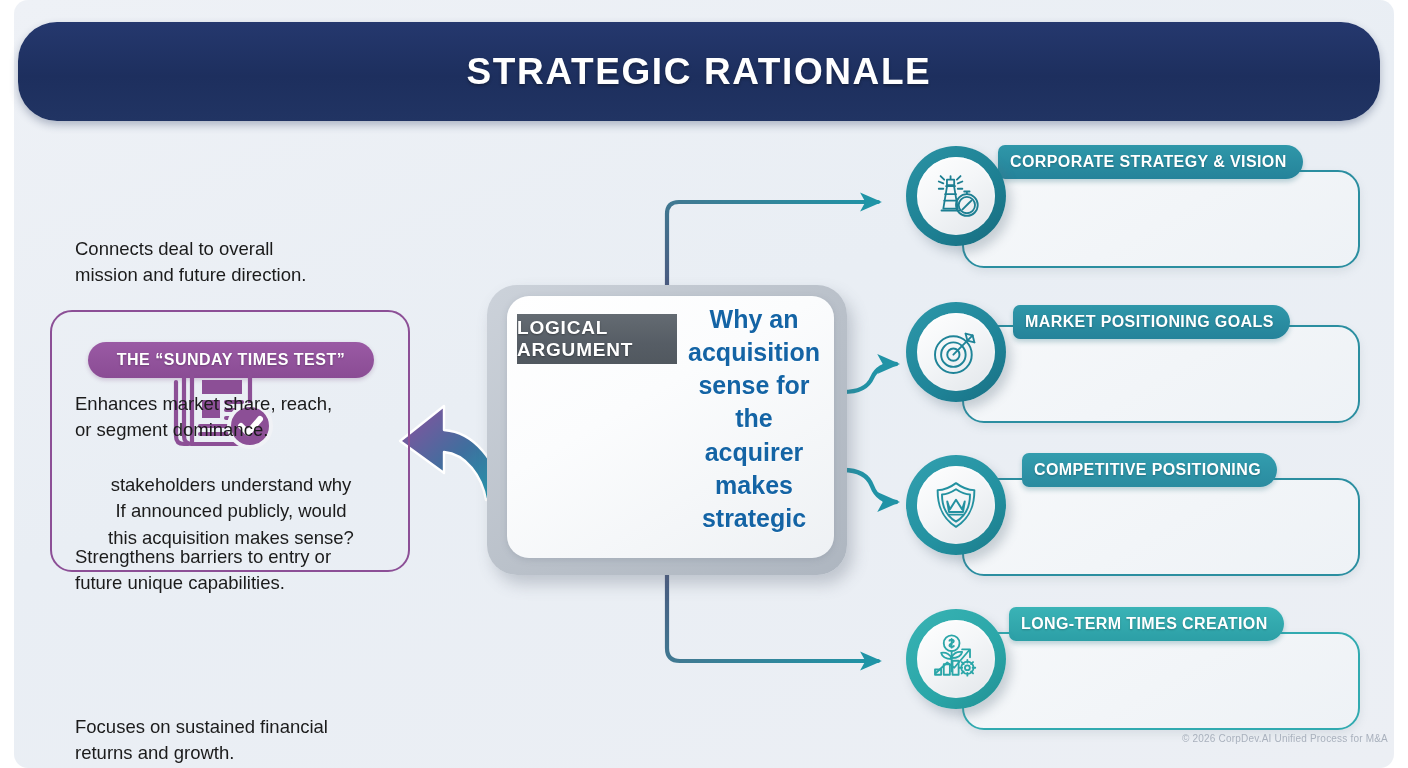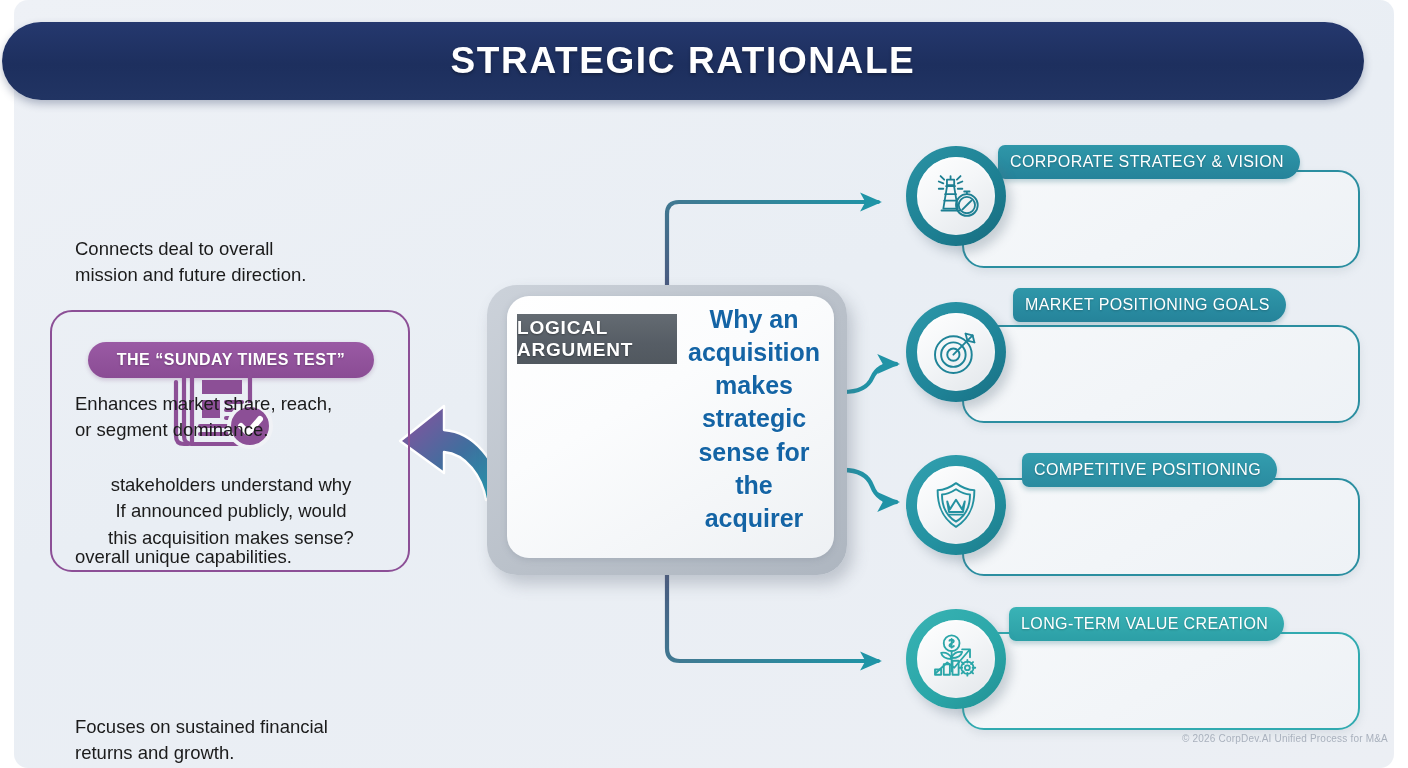--- a/index.html
+++ b/index.html
@@ -24,22 +24,22 @@
     position: absolute;
     left: 14px; top: 0px;
     width: 1380px; height: 768px;
     background: linear-gradient(160deg, #eef1f6 0%, #e9eef4 45%, #eceff4 100%);
     border-radius: 14px;
   }
 
   
   #header {
     position: absolute;
-    left: 2px; top: 22px;
-    width: 1362px; height: 78px;
+    left: 18px; top: 22px;
+    width: 1362px; height: 99px;
     background: linear-gradient(180deg, #25386e 0%, #1d2f5e 55%, #213463 100%);
     border-radius: 39px;
     display: flex;
     align-items: center;
     justify-content: center;
     box-shadow: 0 4px 9px rgba(30,45,85,0.30);
   }
   #header-title {
     color: #ffffff;
     font-size: 37px;
@@ -185,21 +185,21 @@
     border-radius: 7px 17px 17px 7px;
     display: flex;
     align-items: center;
     justify-content: center;
     padding: 0 16px 0 12px;
     box-shadow: 0 3px 5px rgba(40,110,125,0.28);
   }
   .rpill-label {
     color: #ffffff;
     font-size: 16px;
-    font-weight: normal;
+    font-weight: bold;
     letter-spacing: 0.4px;
     text-shadow: 0 1px 2px rgba(0,0,0,0.22);
     white-space: nowrap;
   }
   .rring {
     position: absolute;
     width: 100px; height: 100px;
     border-radius: 50%;
     display: flex;
     align-items: center;
@@ -268,22 +268,22 @@
   </svg>
 
   <div id="center-frame"></div>
   <div id="center-card">
     <div id="center-head">
       <span id="center-head-label">LOGICAL ARGUMENT</span>
     </div>
     <div id="center-body">
       <div id="center-body-text">
         <div>Why an acquisition</div>
+        <div>sense for the acquirer</div>
         <div>makes strategic</div>
-        <div>sense for the acquirer</div>
       </div>
     </div>
   </div>
 
   <div id="sunday-box"></div>
   <div id="sunday-pill">
     <span id="sunday-pill-label">THE “SUNDAY TIMES TEST”</span>
   </div>
   <div id="sunday-icon">
     <svg viewBox="0 0 120 96" width="120" height="96">
@@ -333,21 +333,21 @@
         </g>
       </svg>
     </div>
   </div>
   <div class="rcard-desc" style="top:196px;">
     <div>Connects deal to overall</div>
     <div>mission and future direction.</div>
   </div>
 
   <div class="rcard" style="top:325px;"></div>
-  <div class="rpill" style="left:1013px; top:288px; background:linear-gradient(180deg,#2f97a9 0%,#25839a 100%);padding-left:12px;">
+  <div class="rpill" style="left:1013px; top:305px; background:linear-gradient(180deg,#2f97a9 0%,#25839a 100%);padding-left:12px;">
     <span class="rpill-label">MARKET POSITIONING GOALS</span>
   </div>
   <div class="rring" style="left:906px; top:302px; background:linear-gradient(140deg,#2d98aa 0%,#1f8498 60%,#186f83 100%);">
     <div class="rdisc">
       <svg viewBox="0 0 64 64" width="56" height="56">
         <g fill="none" stroke="#1f8498" stroke-width="2.2" stroke-linecap="round" stroke-linejoin="round">
           <circle cx="29" cy="35" r="21"></circle>
           <circle cx="29" cy="35" r="14"></circle>
           <circle cx="29" cy="35" r="7"></circle>
           <path d="M29,35 L51,13"></path>
@@ -372,26 +372,27 @@
         <g fill="none" stroke="#2391a0" stroke-width="2.2" stroke-linecap="round" stroke-linejoin="round">
           <path d="M32,7 C24,13 16,15 11,15 C11,33 16,47 32,57 C48,47 53,33 53,15 C48,15 40,13 32,7 Z"></path>
           <path d="M32,14 C26,18 20,20 16,20 C16,33 20,44 32,51 C44,44 48,33 48,20 C44,20 38,18 32,14 Z"></path>
           <path d="M22,28 L25,37 L32,26 L39,37 L42,28 L40,40 L24,40 Z"></path>
           <path d="M24,43 L40,43"></path>
         </g>
       </svg>
     </div>
   </div>
   <div class="rcard-desc" style="top:504px;">
-    <div>overall unique capabilities.</div>
+    <div>Strengthens barriers to entry or</div>
+    <div>future unique capabilities.</div>
   </div>
 
   <div class="rcard" style="top:632px; border-color:#31aab0;"></div>
   <div class="rpill" style="left:1009px; top:607px; background:linear-gradient(180deg,#3ab3b6 0%,#2c9fa6 100%);">
-    <span class="rpill-label">LONG-TERM VALUE CREATION</span>
+    <span class="rpill-label">LONG-TERM TIMES CREATION</span>
   </div>
   <div class="rring" style="left:906px; top:609px; background:linear-gradient(140deg,#39b3b4 0%,#2aa6a8 60%,#218f93 100%);">
     <div class="rdisc">
       <svg viewBox="0 0 64 64" width="56" height="56">
         <g fill="none" stroke="#2aa6a8" stroke-width="2.1" stroke-linecap="round" stroke-linejoin="round">
           <circle cx="27" cy="14" r="9"></circle>
           <path d="M27,9 L27,19 M24.5,11 C24.5,9.5 29.5,9.5 29.5,11.8 C29.5,14 24.5,14 24.5,16.2 C24.5,18.4 29.5,18.4 29.5,17"></path>
           <path d="M27,23 L27,46"></path>
           <path d="M27,32 C20,32 16,29 15,25 C21,24 26,27 27,32 Z"></path>
           <path d="M27,31 C34,31 38,28 39,24 C33,23 28,26 27,31 Z"></path>

